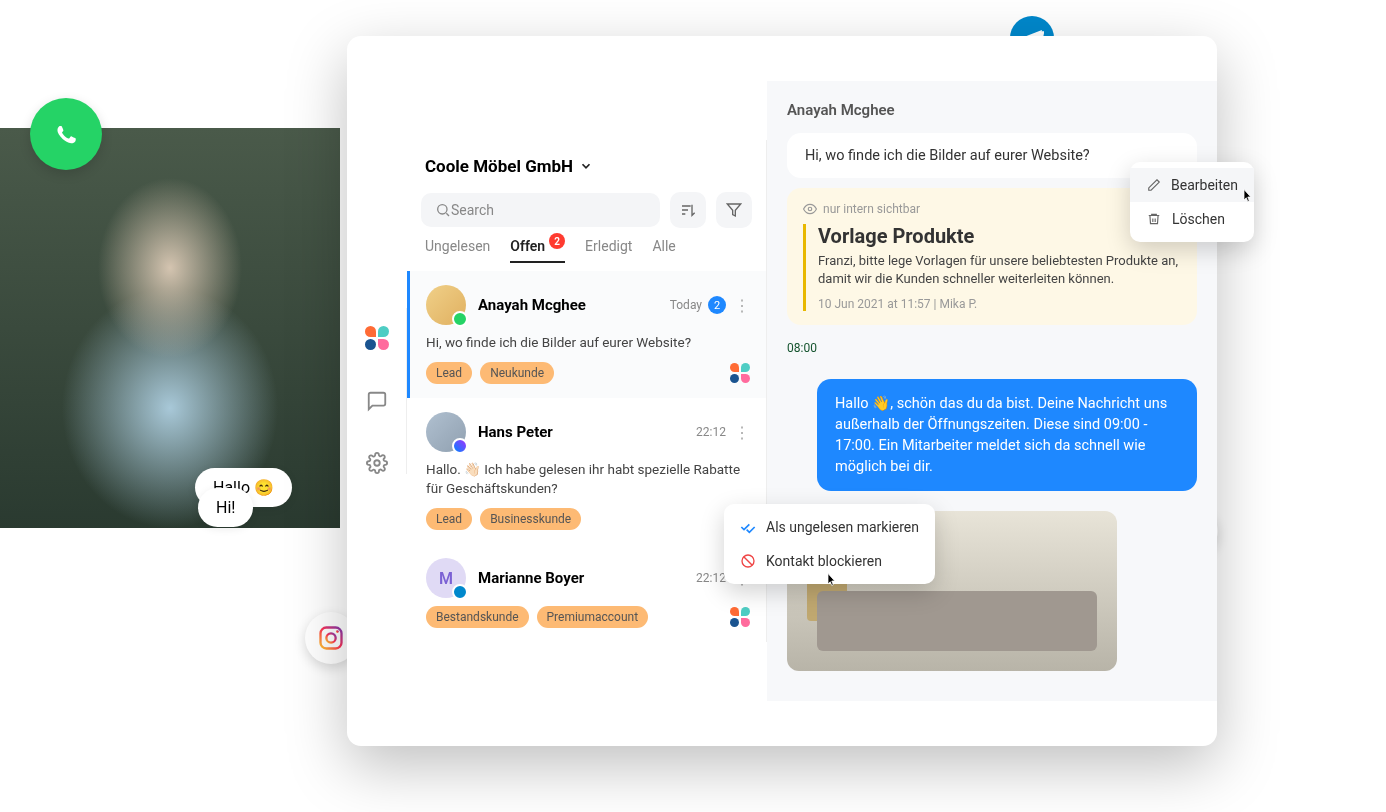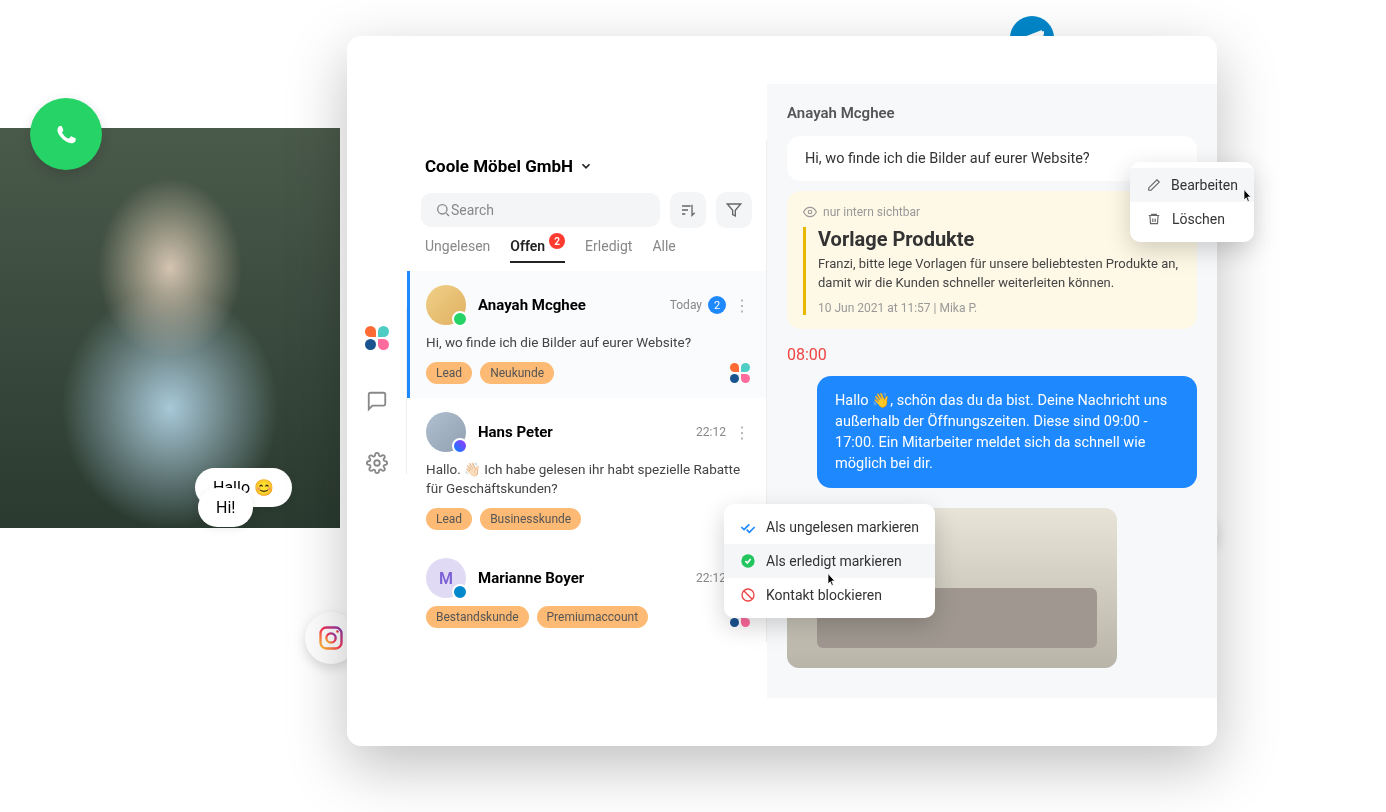--- a/index.html
+++ b/index.html
@@ -63,21 +63,21 @@
 
 .chat-pane { flex: 1; background: #f7f8fa; display: flex; flex-direction: column; padding: 20px 0; position: relative; overflow: hidden; }
 .chat-name { padding: 0 20px 14px; font-weight: 600; color: #555; font-size: 15px; }
 .msg-in { background: #fff; border-radius: 14px; padding: 14px 18px; margin: 0 20px 10px; font-size: 14.5px; color: #333; max-width: 420px; }
 .internal-note { background: #fef8e6; border-radius: 14px; padding: 14px 16px; margin: 0 20px 10px; max-width: 420px; font-size: 13px; }
 .internal-head { color: #999; font-size: 12px; display: flex; align-items: center; gap: 6px; margin-bottom: 8px; }
 .note-bar { border-left: 3px solid #e8b800; padding-left: 12px; }
 .note-title { font-weight: 700; color: #333; margin-bottom: 4px; font-size: 20px; }
 .note-body { color: #444; line-height: 1.45; }
 .note-meta { color: #999; font-size: 12px; margin-top: 8px; }
-.timestamp-mid { color: #ef4444; font-size: 16px; padding: 6px 20px 12px; }
+.timestamp-mid { color: #14532d; font-size: 12px; padding: 6px 20px 24px; }
 .msg-out { background: #1e88ff; color: #fff; border-radius: 14px; padding: 14px 18px; margin: 0 0 10px auto; margin-right: 20px; font-size: 14.5px; max-width: 380px; line-height: 1.45; }
 .chat-image { margin: 10px 20px; width: 330px; height: 160px; border-radius: 12px; background: linear-gradient(180deg, #e8e4d8 0%, #d0ccc0 50%, #b8b4a8 100%); position: relative; overflow: hidden; }
 .chat-image::before { content:''; position:absolute; left:20px; top:30px; width:40px; height:80px; background:#c0a870; border-radius:4px; }
 .chat-image::after { content:''; position:absolute; right:20px; top:80px; width:280px; height:60px; background:#a09890; border-radius:6px; }
 
 .context-menu { position: absolute; background: #fff; border-radius: 10px; box-shadow: 0 8px 24px rgba(0,0,0,0.18); padding: 6px 0; min-width: 200px; z-index: 100; text-align: right; }
 .menu-item { padding: 9px 16px; font-size: 14px; color: #333; display: flex; align-items: center; gap: 10px; }
 .mi-icon { width: 16px; height: 16px; display: inline-flex; align-items: center; justify-content: center; }
 
 .menu-1 { left: 724px; top: 504px; }
@@ -301,29 +301,20 @@
 
 <div class="context-menu menu-1">
   <div class="menu-item">
     <span class="mi-icon">
         <svg width="16" height="16" viewBox="0 0 24 24" fill="none" stroke="#1e88ff" stroke-width="2.5">
           <path d="M2 12l4 4L14 8M10 16l4 4L22 12"></path>
         </svg>
       </span>
     <span>Als ungelesen markieren</span>
   </div>
-  <div class="menu-item" style="background:#f5f6f8">
-    <span class="mi-icon">
-        <svg width="16" height="16" viewBox="0 0 24 24">
-          <circle cx="12" cy="12" r="10" fill="#22c55e"></circle>
-          <path d="M8 12l3 3 5-6" fill="none" stroke="#fff" stroke-width="2.5"></path>
-        </svg>
-      </span>
-    <span>Als erledigt markieren</span>
-  </div>
   <div class="menu-item">
     <span class="mi-icon">
         <svg width="16" height="16" viewBox="0 0 24 24" fill="none" stroke="#ef4444" stroke-width="2">
           <circle cx="12" cy="12" r="9"></circle>
           <path d="M6 6l12 12"></path>
         </svg>
       </span>
     <span>Kontakt blockieren</span>
   </div>
 </div>

